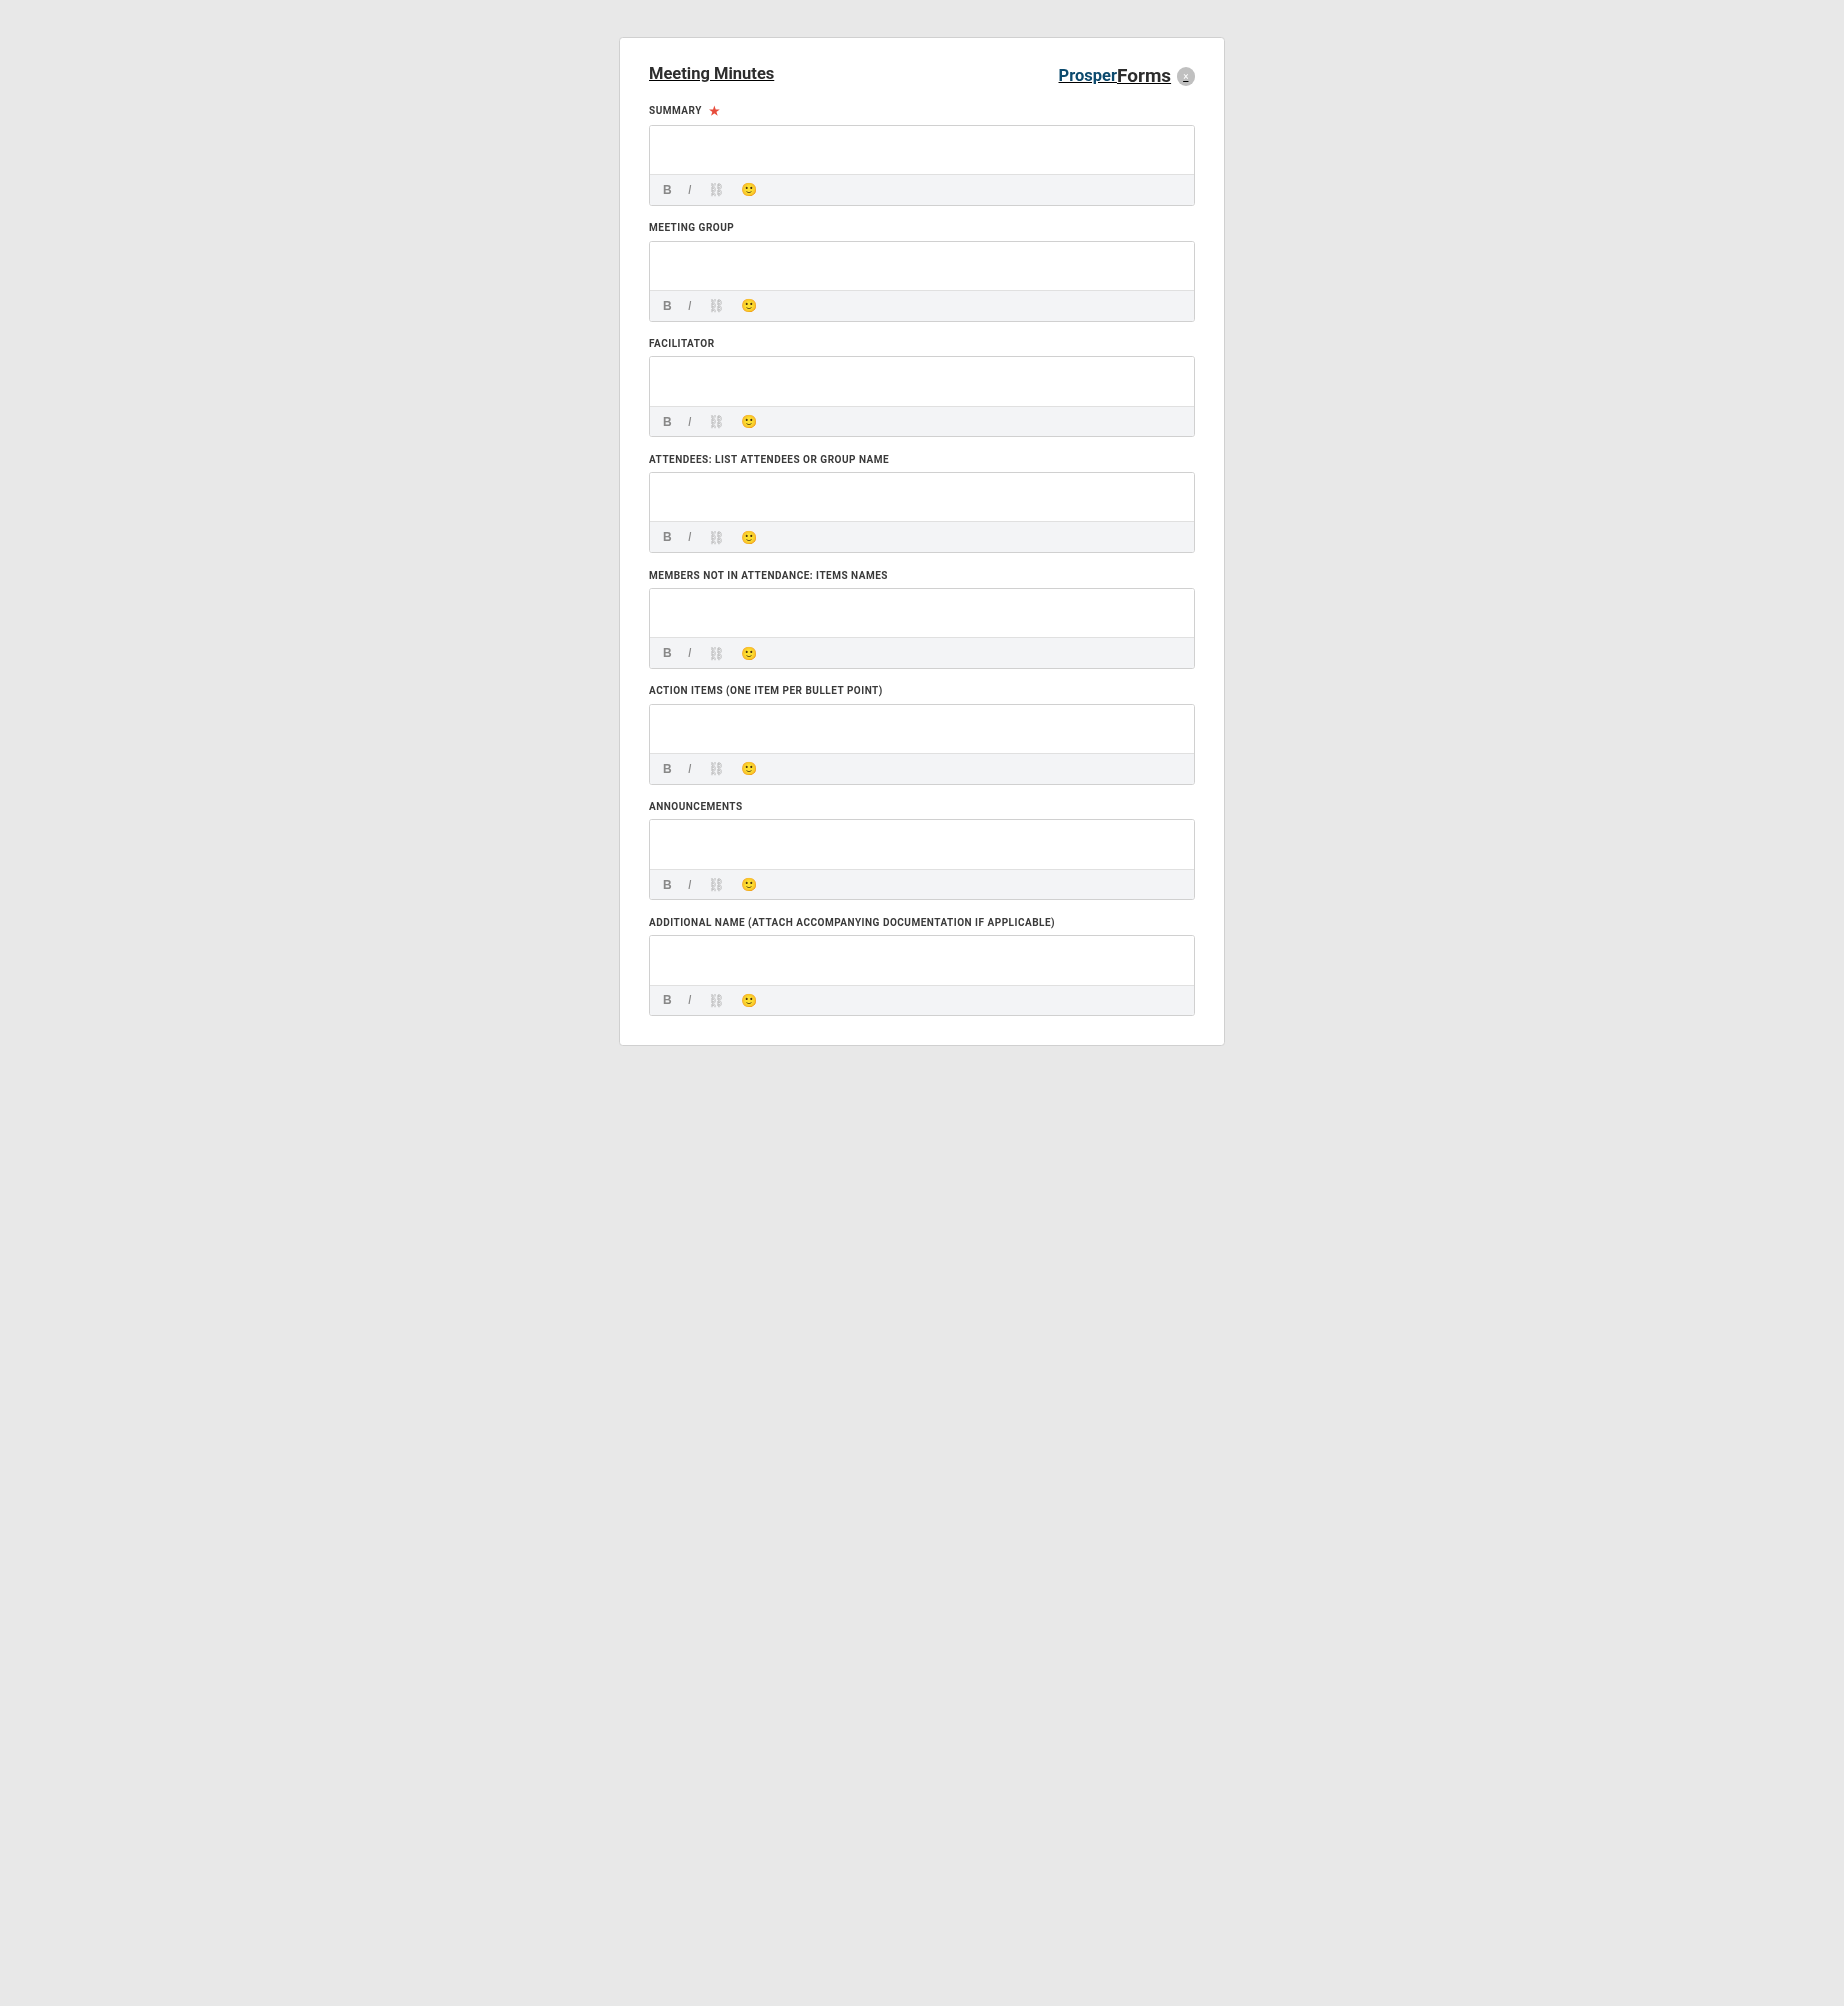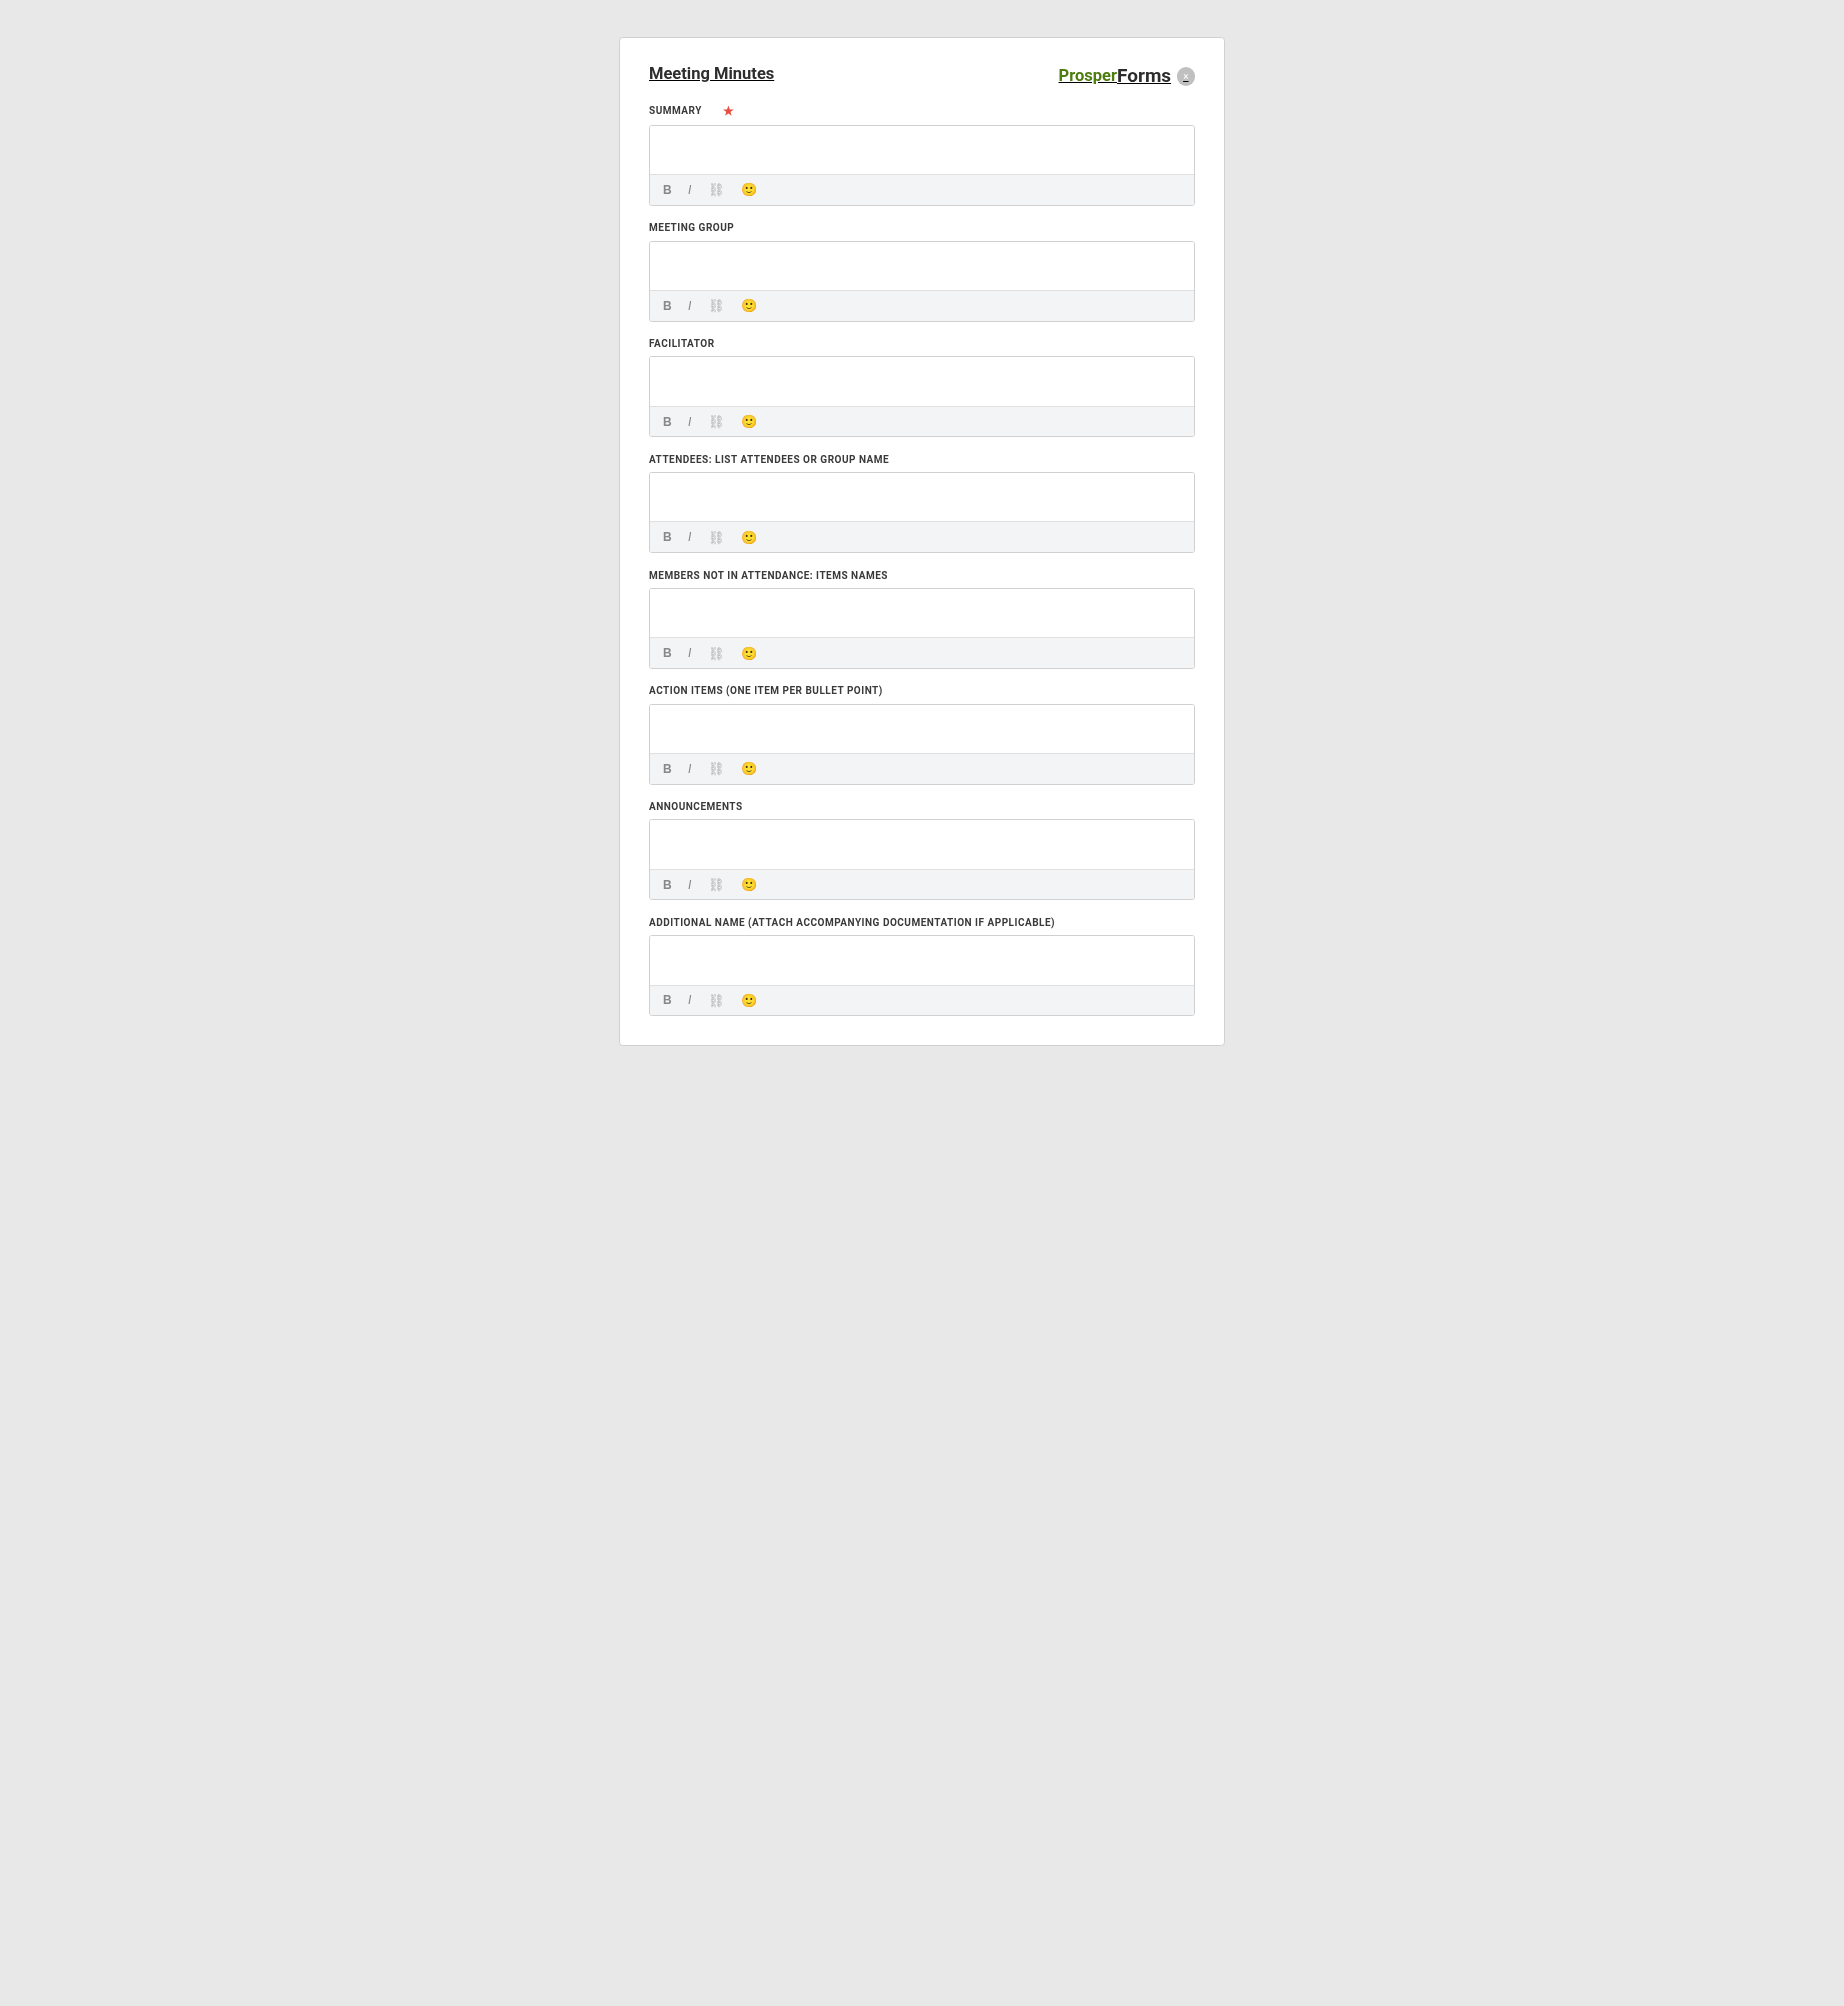--- a/index.html
+++ b/index.html
@@ -44,21 +44,21 @@
 
     .logo-container {
       display: flex;
       align-items: center;
       gap: 0;
     }
 
     .logo-prosper {
       font-size: 16.5px;
       font-weight: 700;
-      color: #4d7c0f;
+      color: #0c4a6e;
     }
 
     .logo-forms {
       font-size: 19px;
       font-weight: 700;
       color: #2d2d2d;
     }
 
     .close-btn {
       width: 18.4px;
@@ -78,21 +78,21 @@
 
     .section-label {
       font-size: 10px;
       font-weight: 700;
       color: #3a3a3a;
       letter-spacing: 0.5px;
       margin-bottom: 7.3px;
       margin-top: 16.5px;
       display: flex;
       align-items: center;
-      gap: 21px;
+      gap: 7px;
     }
 
     .required-star {
       color: #e74c3c;
       font-size: 12px;
     }
 
     .editor-wrapper {
       border: 0.9px solid #d0d0d0;
       border-radius: 2.8px;

